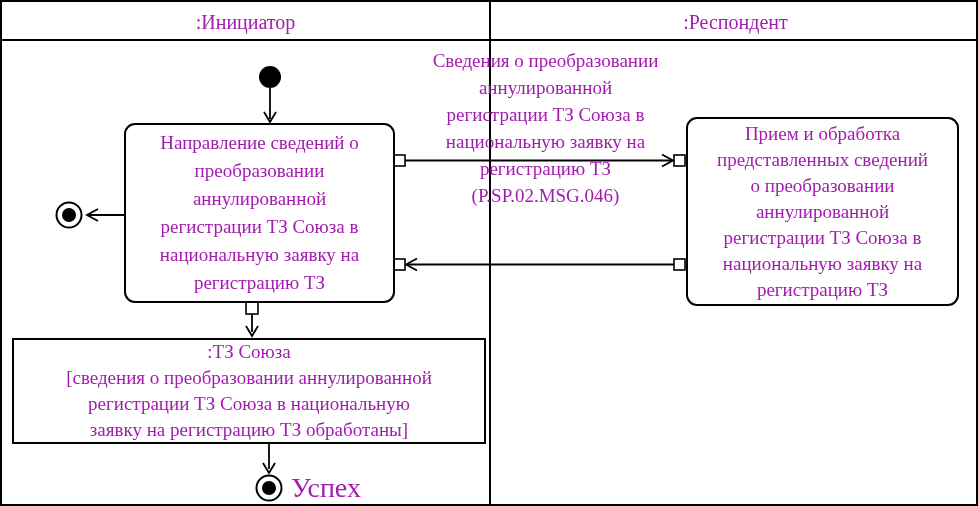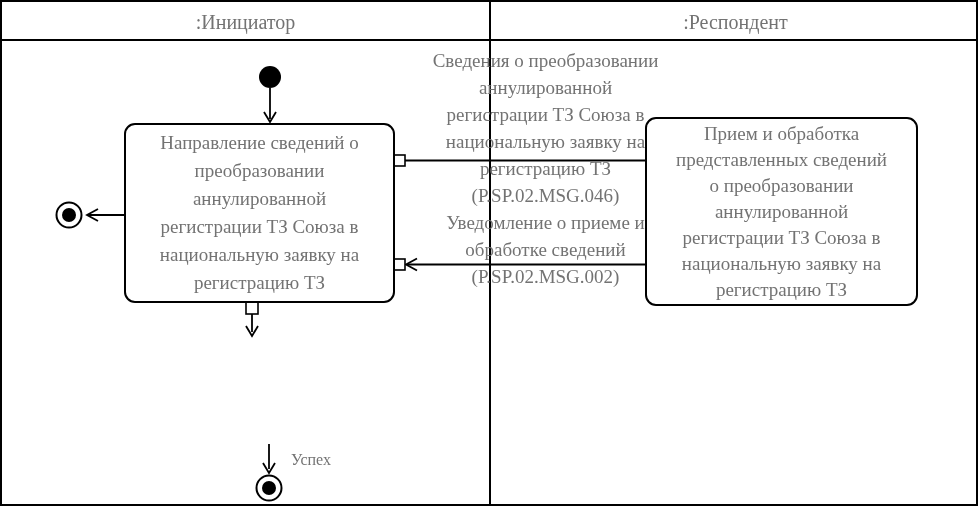--- a/index.html
+++ b/index.html
@@ -8,21 +8,21 @@
     background: #ffffff;
   }
   .canvas {
     position: relative;
     width: 978px;
     height: 506px;
     box-sizing: border-box;
     border: 2px solid #000000;
     background: #ffffff;
     font-family: "Liberation Serif", "DejaVu Serif", serif;
-    color: #737373;
+    color: #a21caf;
     overflow: hidden;
   }
   .lane-divider {
     position: absolute;
     left: 487px;
     top: 0;
     width: 2px;
     height: 506px;
     background: #000000;
   }
@@ -69,21 +69,21 @@
     font-size: 19px;
   }
   .left-activity {
     left: 122px;
     top: 121px;
     width: 271px;
     height: 180px;
     line-height: 28px;
   }
   .right-activity {
-    left: 643px;
+    left: 684px;
     top: 115px;
     width: 273px;
     height: 189px;
     line-height: 26px;
   }
   .object-box {
     position: absolute;
     left: 10px;
     top: 336px;
     width: 474px;
@@ -113,22 +113,22 @@
     left: 4px;
     top: 140px;
     width: 106px;
     text-align: center;
     font-size: 19px;
     line-height: 27px;
   }
   .success-label {
     position: absolute;
     left: 289px;
-    top: 444px;
-    font-size: 16px;
+    top: 472px;
+    font-size: 28px;
     line-height: 27px;
   }
 </style>
 </head>
 <body>
 
 <div class="canvas">
 
   <div class="lane-divider"></div>
   <div class="header-sep"></div>
@@ -194,28 +194,29 @@
 регистрацию ТЗ</div>
 
   <div class="activity-box right-activity lines">Прием и обработка
 представленных сведений
 о преобразовании
 аннулированной
 регистрации ТЗ Союза в
 национальную заявку на
 регистрацию ТЗ</div>
 
+  <div class="object-box lines">:ТЗ Союза
+[сведения о преобразовании аннулированной
+регистрации ТЗ Союза в национальную
+заявку на регистрацию ТЗ обработаны]</div>
 
   <div class="msg-label msg1 lines">Сведения о преобразовании
 аннулированной
 регистрации ТЗ Союза в
 национальную заявку на
 регистрацию ТЗ
 (P.SP.02.MSG.046)</div>
 
-  <div class="msg-label msg2 lines">Уведомление о приеме и
-обработке сведений
-(P.SP.02.MSG.002)</div>
 
 
   <div class="success-label">Успех</div>
 
 </div>
 
 </body></html>

